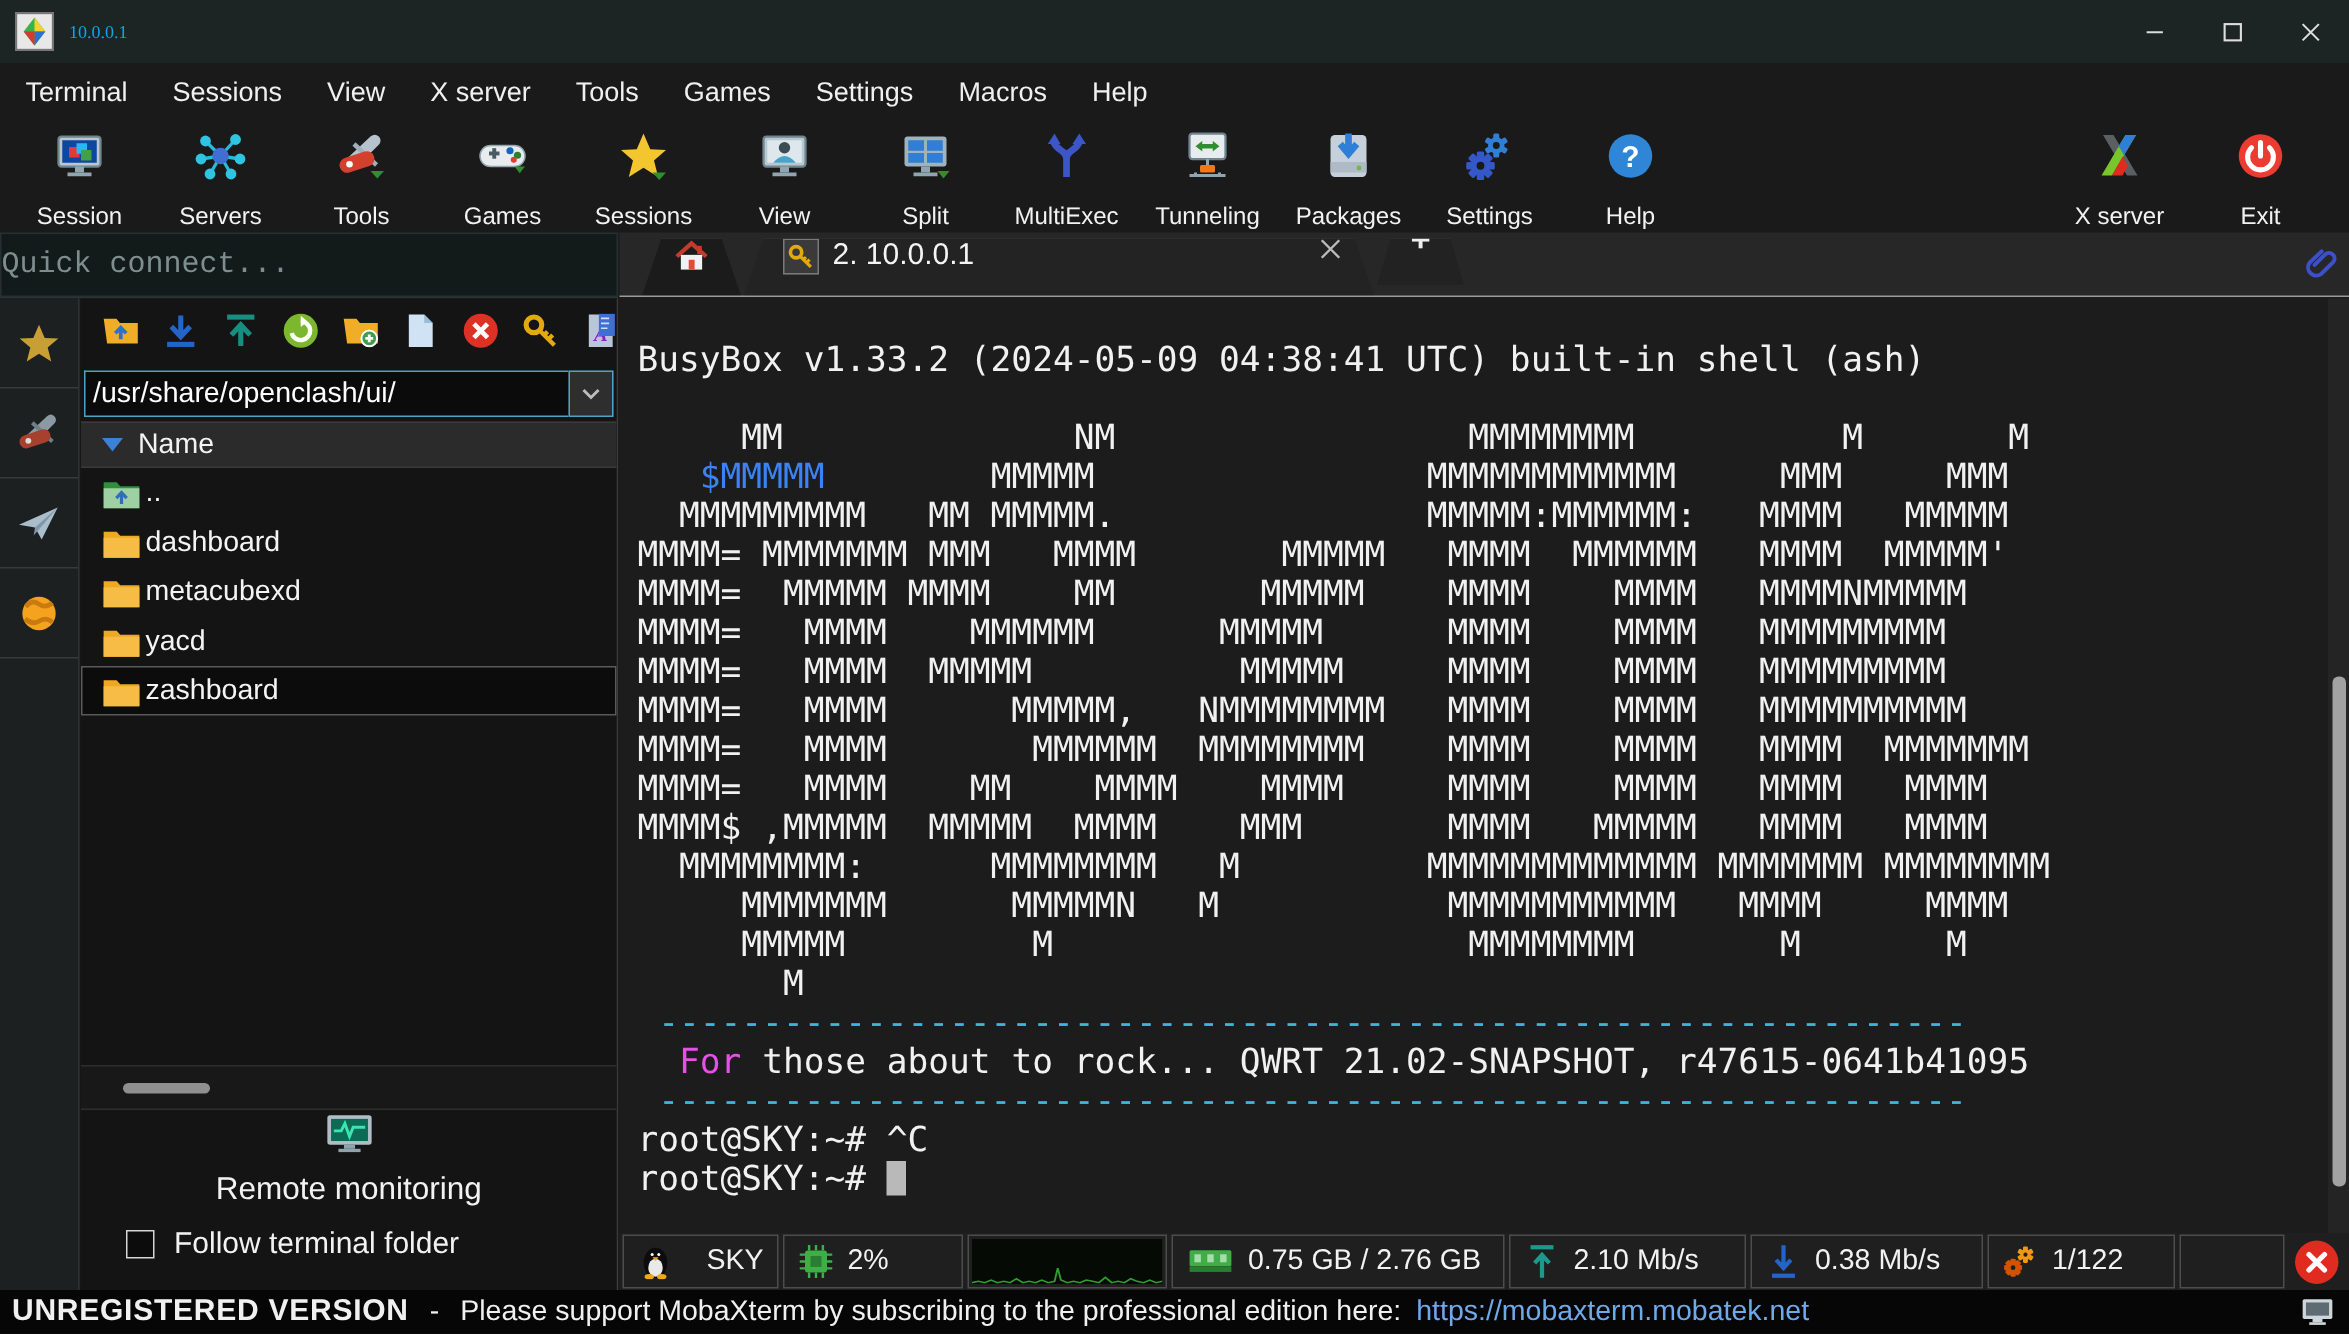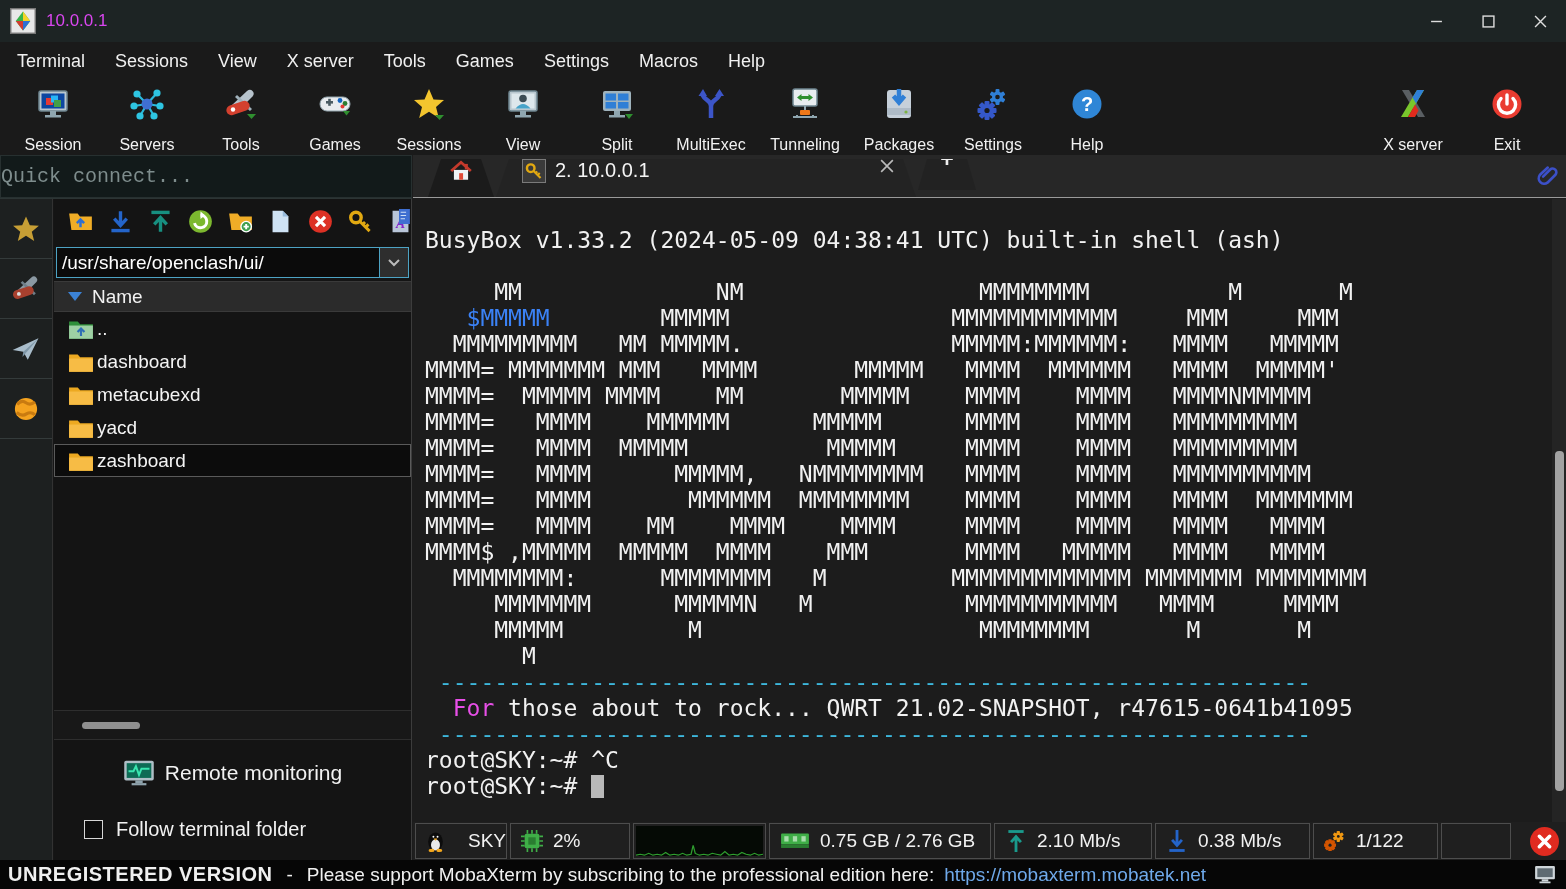--- a/index.html
+++ b/index.html
@@ -8,21 +8,21 @@
     position:relative; width:1566px; height:889px; overflow:hidden;
     background:#1c1c1c; font-family:"Liberation Sans", sans-serif; color:#eee;
   }
   i[data-icon]{ display:inline-block; line-height:0; }
   i[data-icon] svg{ width:100%; height:100%; display:block; }
 
   
   .titlebar{ position:absolute; top:0; left:0; right:0; height:42px; background:#1d2424;
     display:flex; align-items:center; padding-left:10px; }
   .app-icon{ width:26px; height:26px; margin-right:10px; }
-  .title-text{ font-size:17px; color:#d946ef; }
+  .title-text{ font-size:12px; color:#0ea5e9;font-family:Liberation Serif, serif; }
   .win-controls{ margin-left:auto; display:flex; height:100%; }
   .wc{ width:52px; height:100%; display:flex; align-items:center; justify-content:center; cursor:default; }
   .wc i{ width:13px; height:13px; }
 
   
   .menubar{ position:absolute; top:42px; left:0; right:0; height:38px; background:#1a1a1a;
     display:flex; align-items:center; padding-left:2px; }
   .menu-item{ padding:0 15px; font-size:18px; color:#f0f0f0; height:100%; display:flex; align-items:center; }
 
   
@@ -58,21 +58,21 @@
   .name-header{ height:31px; margin-top:3px; background:#2b2b2b; border-top:1px solid #3a3a3a; border-bottom:1px solid #3a3a3a;
     display:flex; align-items:center; padding-left:14px; font-size:19px; color:#f2f2f2; gap:10px; }
   .sort-tri{ width:0; height:0; border-left:7px solid transparent; border-right:7px solid transparent; border-top:9px solid #3b82d6; }
   .file-list{ }
   .file-row{ height:33px; display:flex; align-items:center; padding-left:14px; gap:3px; font-size:19px; color:#f4f4f4; }
   .file-row i{ width:26px; height:22px; }
   .file-row.selected{ background:#0c0c0c; outline:1px solid #5a5a5a; outline-offset:-1px;align-items:center; }
   .splitter{ position:absolute; left:0; right:0; top:511px; height:30px; border-top:1px solid #2e2e2e; border-bottom:1px solid #2e2e2e; background:#181818; }
   .grip{ width:58px; height:7px; border-radius:4px; background:#8f8f8f; margin:11px 0 0 28px; }
   .remote-mon{ position:absolute; left:0; right:0; top:548px; height:52px; display:flex; align-items:center; justify-content:center; gap:10px;
-    font-size:21px; color:#f2f2f2; }
+    font-size:21px; color:#f2f2f2;flex-direction:column; }
   .remote-mon i{ width:32px; height:30px; }
   .follow-row{ position:absolute; left:0; right:0; top:612px; height:36px; display:flex; align-items:center; gap:13px; padding-left:30px;
     font-size:20px; color:#f2f2f2; }
   .checkbox{ width:19px; height:19px; border:1.5px solid #d6d6d6; background:#0c0c0c; display:inline-block; }
 
   
   .termarea{ position:absolute; left:413px; top:155px; right:0; bottom:29px; background:#1c1c1c; }
   .tabbar{ position:relative; height:43px; background:#272727; border-bottom:1px solid #9a9a9a; }
   .tab{ position:absolute; bottom:0; height:38px; background:#1e1e1e;
     clip-path:polygon(13px 0, calc(100% - 13px) 0, 100% 100%, 0 100%);
@@ -549,21 +549,21 @@
           <div class="t-line"><span>  </span><span style="color: rgb(232, 79, 232);">For</span><span> those about to rock... QWRT 21.02-SNAPSHOT, r47615-0641b41095</span></div>
           <div class="t-line"><span style="color: rgb(61, 183, 220);"> ---------------------------------------------------------------</span></div>
           <div class="t-line"><span>root@SKY:~# ^C</span></div>
           <div class="t-line"><span>root@SKY:~# </span><span class="cursor"></span></div>
         </div>
       <div class="scroll-track">
         <div class="scroll-thumb"></div>
       </div>
     </div>
     <div class="statusbar">
-        <div class="sb-cell" style="width: 92px; gap: 23px;">
+        <div class="sb-cell" style="width: 104px; gap: 23px;">
           <i data-icon="tux" style="width: 22px; height: 24px;">
             <svg viewBox="0 0 22 26">
               <ellipse cx="11" cy="14" rx="8.5" ry="11" fill="#0c0c0c"></ellipse>
               <ellipse cx="11" cy="17.5" rx="5.2" ry="6.5" fill="#e9e9e9"></ellipse>
               <circle cx="8.6" cy="8" r="1.1" fill="#fff"></circle>
               <circle cx="13.4" cy="8" r="1.1" fill="#fff"></circle>
               <path d="M8.8 10 h4.4 L11 12.6 Z" fill="#f3a71d"></path>
               <ellipse cx="6.5" cy="24" rx="3.4" ry="1.9" fill="#f3a71d"></ellipse>
               <ellipse cx="15.5" cy="24" rx="3.4" ry="1.9" fill="#f3a71d"></ellipse>
             </svg>

